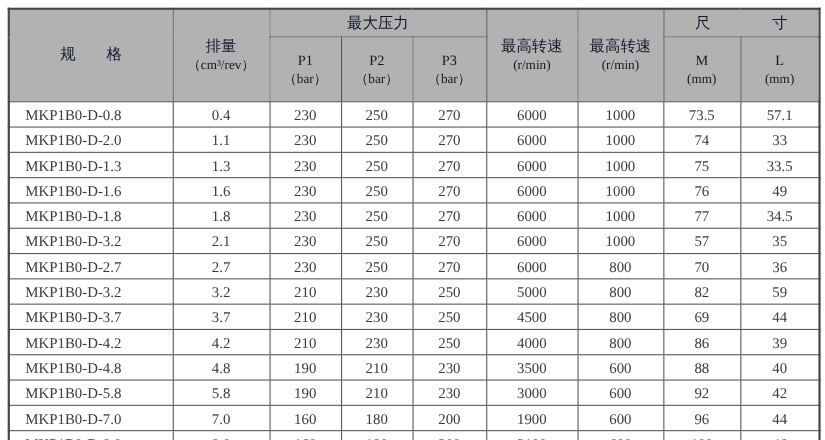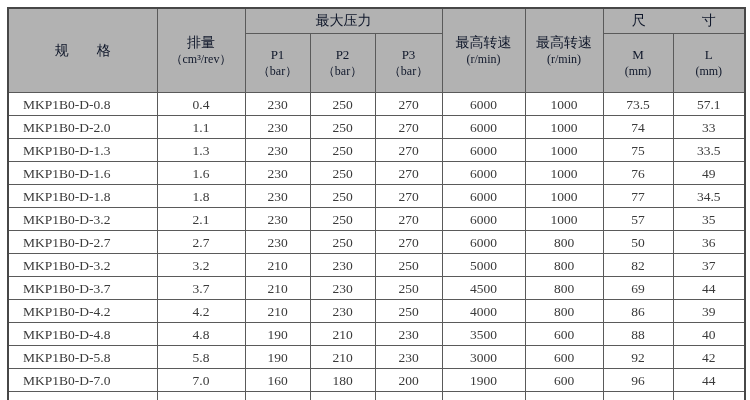--- a/index.html
+++ b/index.html
@@ -197,33 +197,33 @@
           <td>35</td>
         </tr>
         <tr>
           <td class="spec-col">MKP1B0-D-2.7</td>
           <td>2.7</td>
           <td>230</td>
           <td>250</td>
           <td>270</td>
           <td>6000</td>
           <td>800</td>
-          <td>50</td>
+          <td>70</td>
           <td>36</td>
         </tr>
         <tr>
           <td class="spec-col">MKP1B0-D-3.2</td>
           <td>3.2</td>
           <td>210</td>
           <td>230</td>
           <td>250</td>
           <td>5000</td>
           <td>800</td>
           <td>82</td>
-          <td>37</td>
+          <td>59</td>
         </tr>
         <tr>
           <td class="spec-col">MKP1B0-D-3.7</td>
           <td>3.7</td>
           <td>210</td>
           <td>230</td>
           <td>250</td>
           <td>4500</td>
           <td>800</td>
           <td>69</td>

